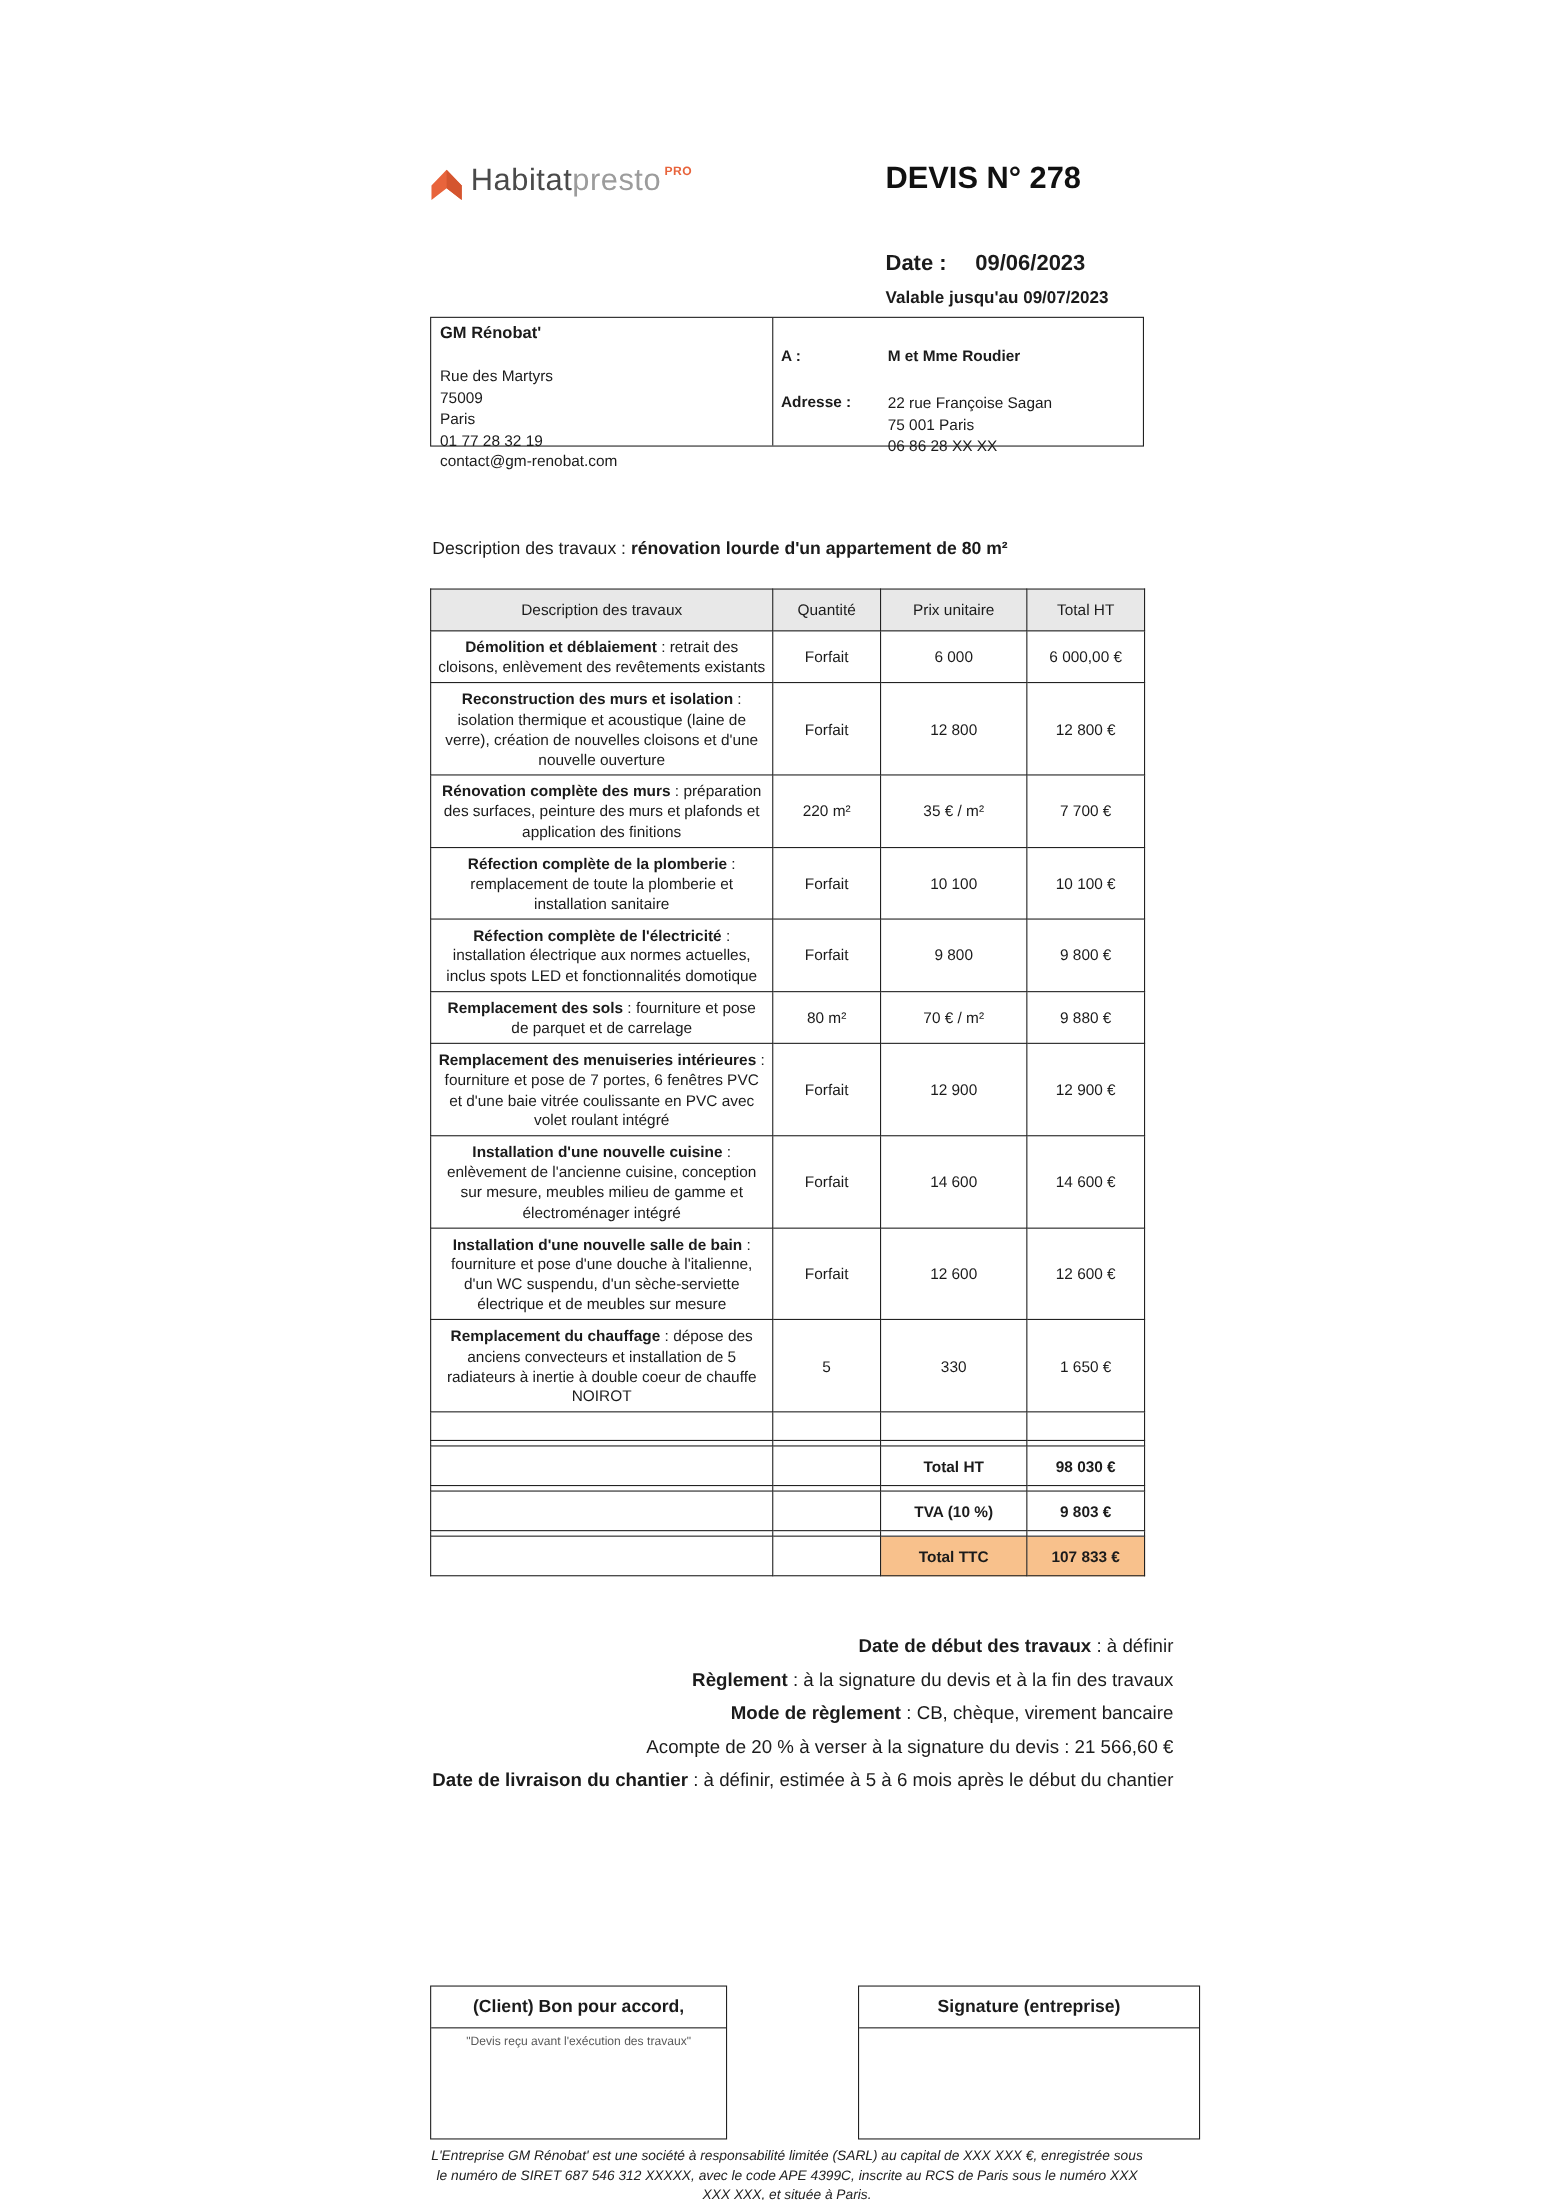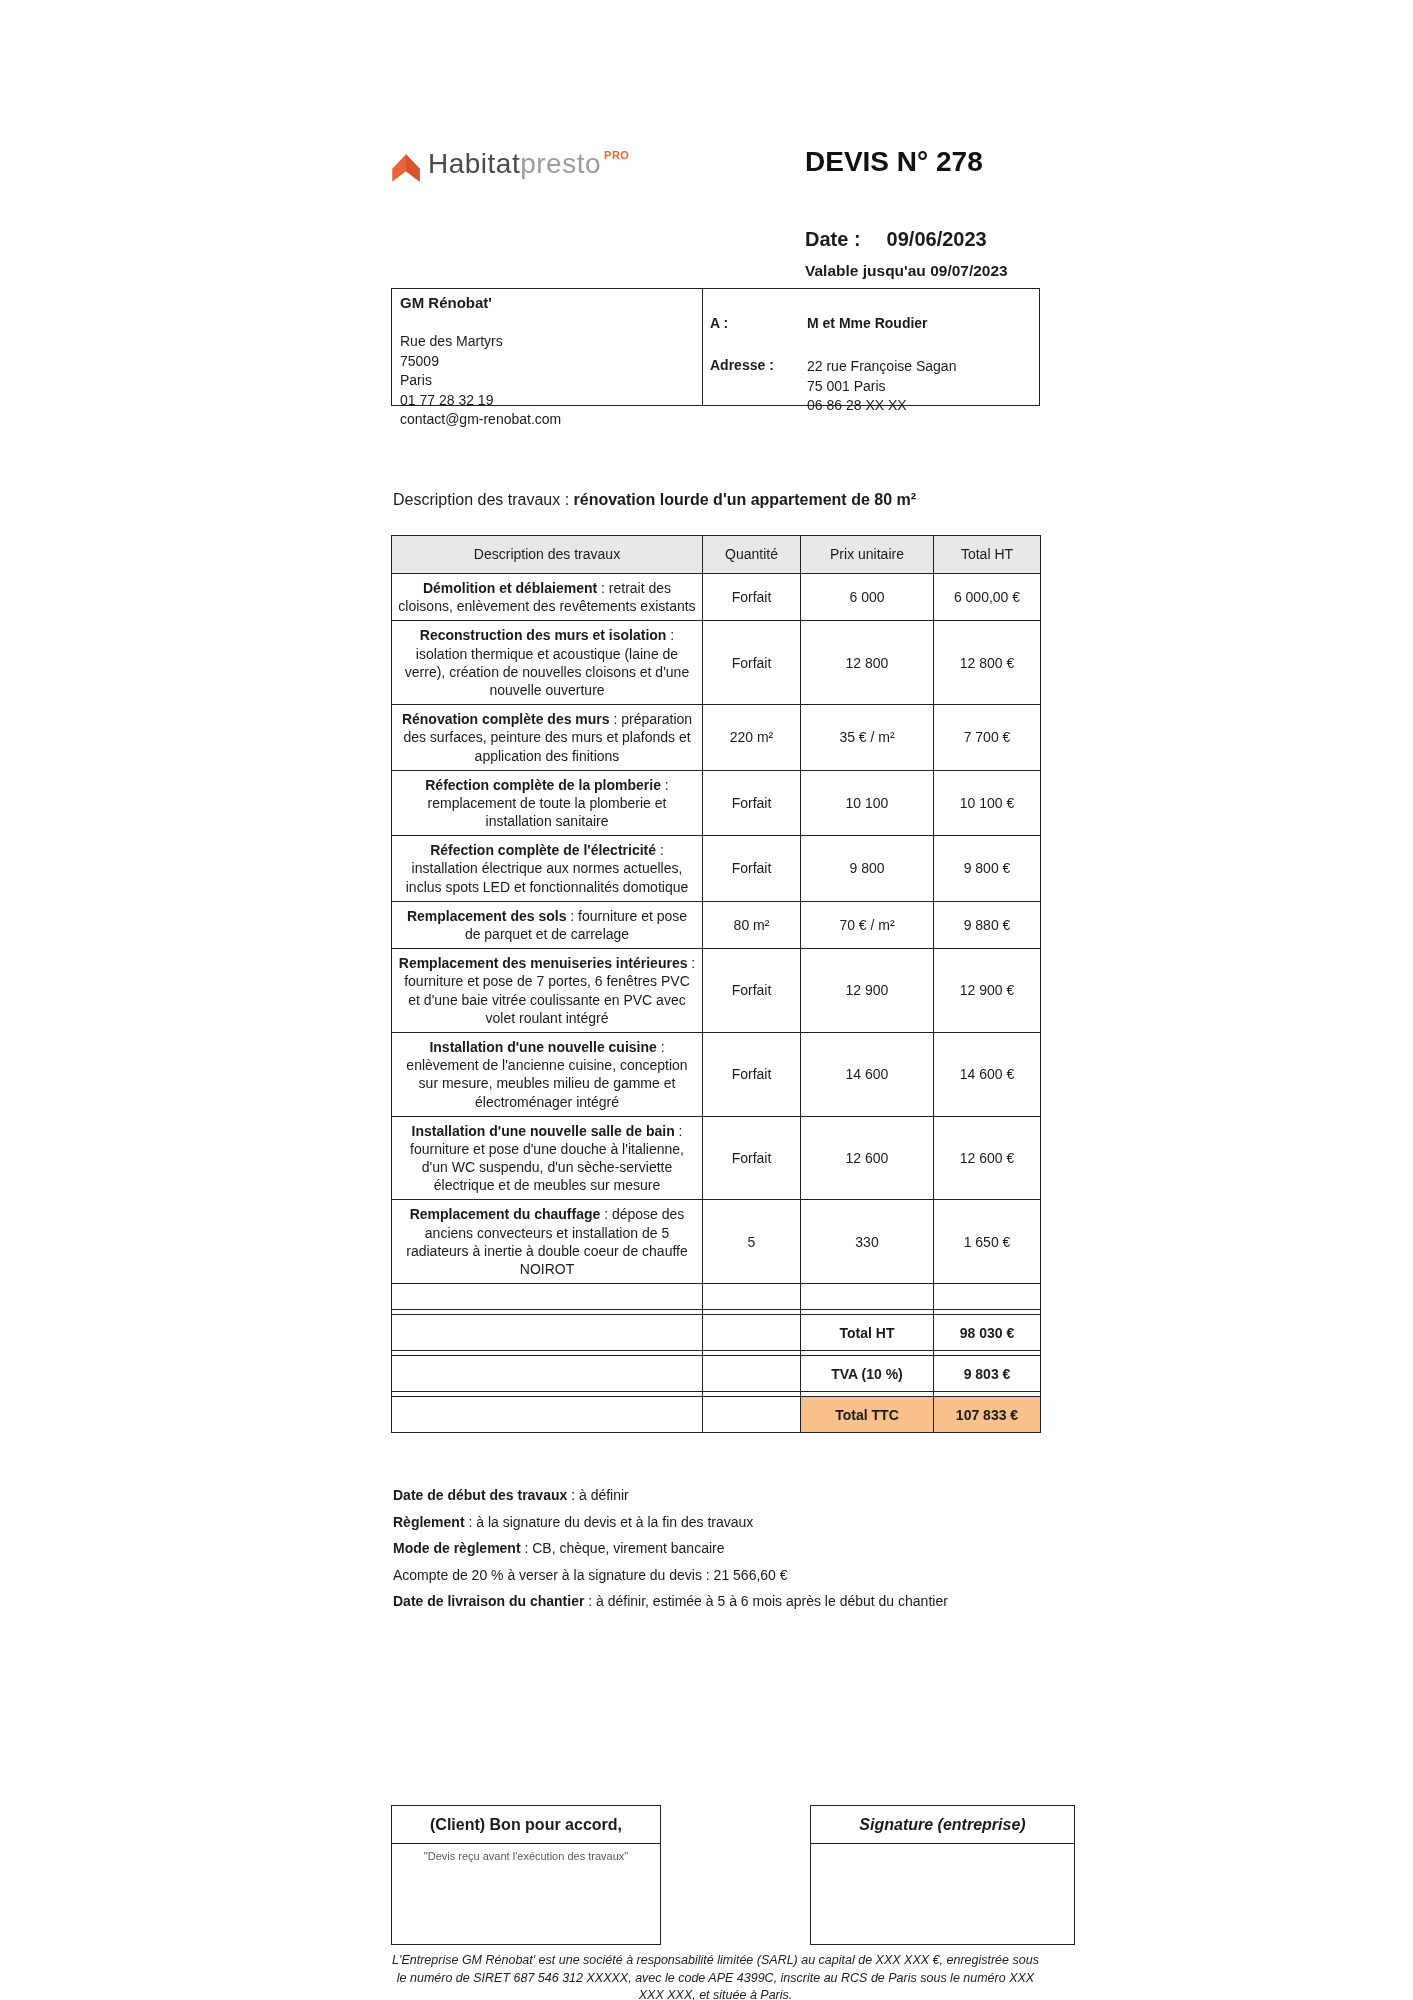--- a/index.html
+++ b/index.html
@@ -35,26 +35,26 @@
   
   table.quote { position:absolute; left:391px; top:535px; width:649px; border-collapse:collapse; font-size:14px; table-layout:fixed; }
   table.quote th, table.quote td { border:1.5px solid #222; text-align:center; vertical-align:middle; padding:5px 6px; line-height:1.3; }
   table.quote th { background:var(--headbg); font-weight:400; height:38px; }
   td b { font-weight:bold; }
   tr.empty-row td { height:26px; }
   tr.gap-row td { height:5px; padding:0; }
   tr.total-row td { height:36px; font-weight:bold; }
   tr.total-row td.hl { background:var(--hl);margin-top:34px; }
   
-  .terms { position:absolute; left:393px; top:1487px; font-size:14px; }
+  .terms { position:absolute; left:393px; top:1487px; font-size:17px;text-align:right; }
   .terms div { margin-bottom:10.5px; }
   
   .sig-box { position:absolute; top:1805px; border:1.5px solid #222; height:140px; background:#fff; }
   .sig-client { left:391px; width:270px; }
-  .sig-company { left:810px; width:265px;font-style:italic; }
+  .sig-company { left:780px; width:311px; }
   .sig-header { text-align:center; font-weight:bold; font-size:16px; padding:10px 4px 9px 4px; border-bottom:1.5px solid #222; }
   .sig-note { text-align:center; font-size:11px; color:#5a5a5a; padding-top:6px; }
   
   .legal { position:absolute; left:391px; top:1952px; width:649px; text-align:center; font-style:italic; font-size:12.5px; line-height:1.4; color:#222; }
 </style>
 </head>
 <body>
 
 <div class="page">
 

